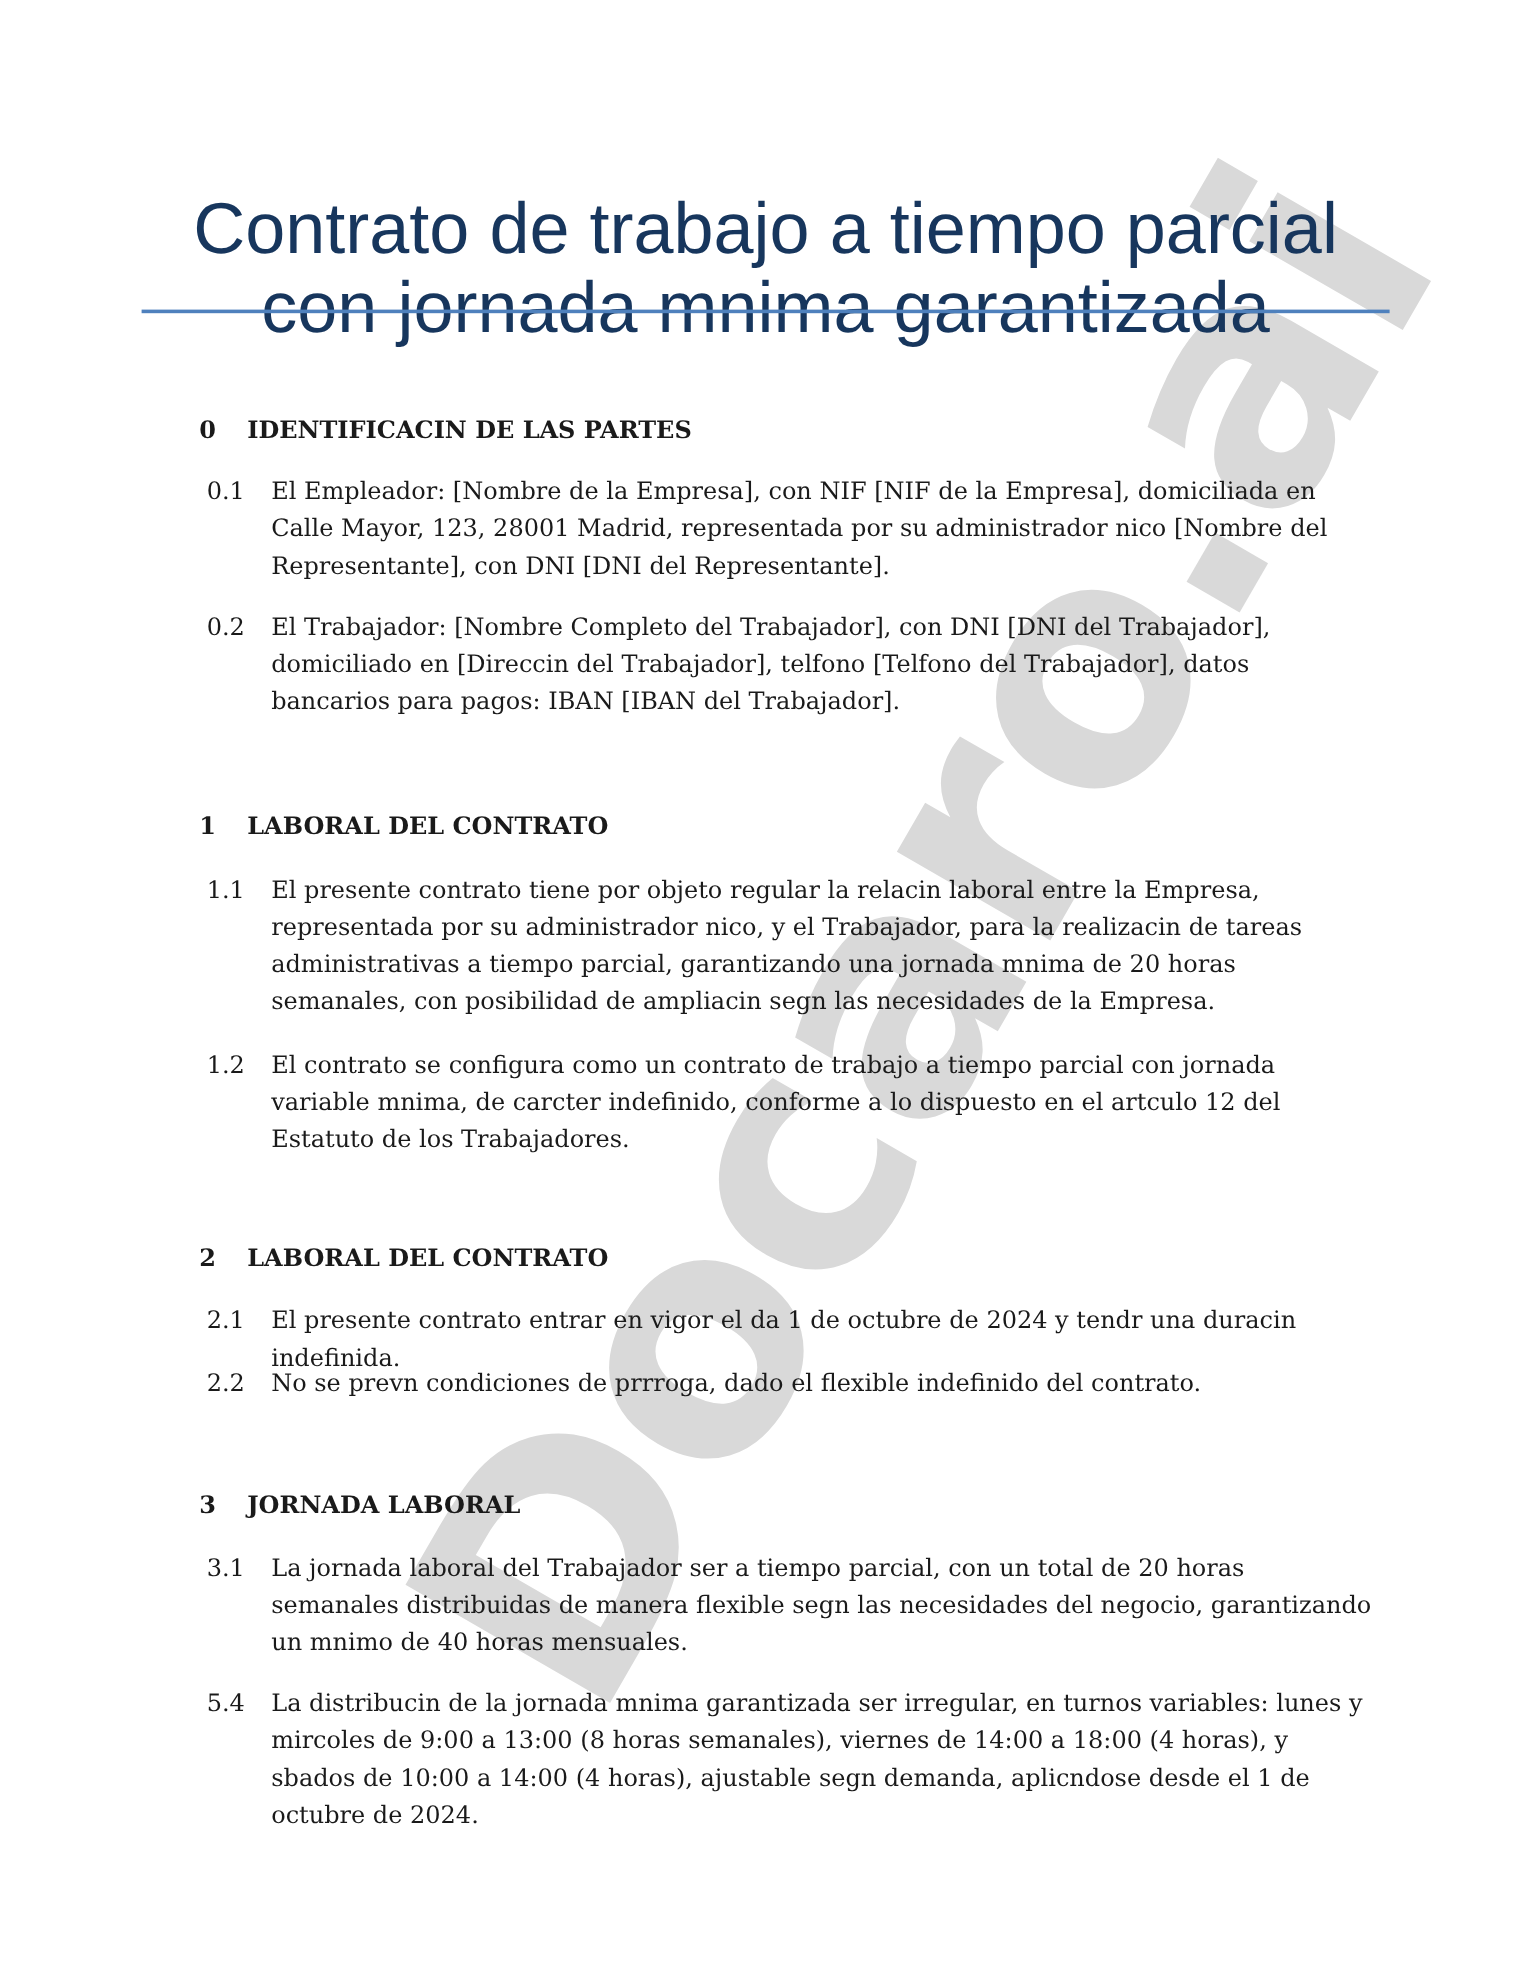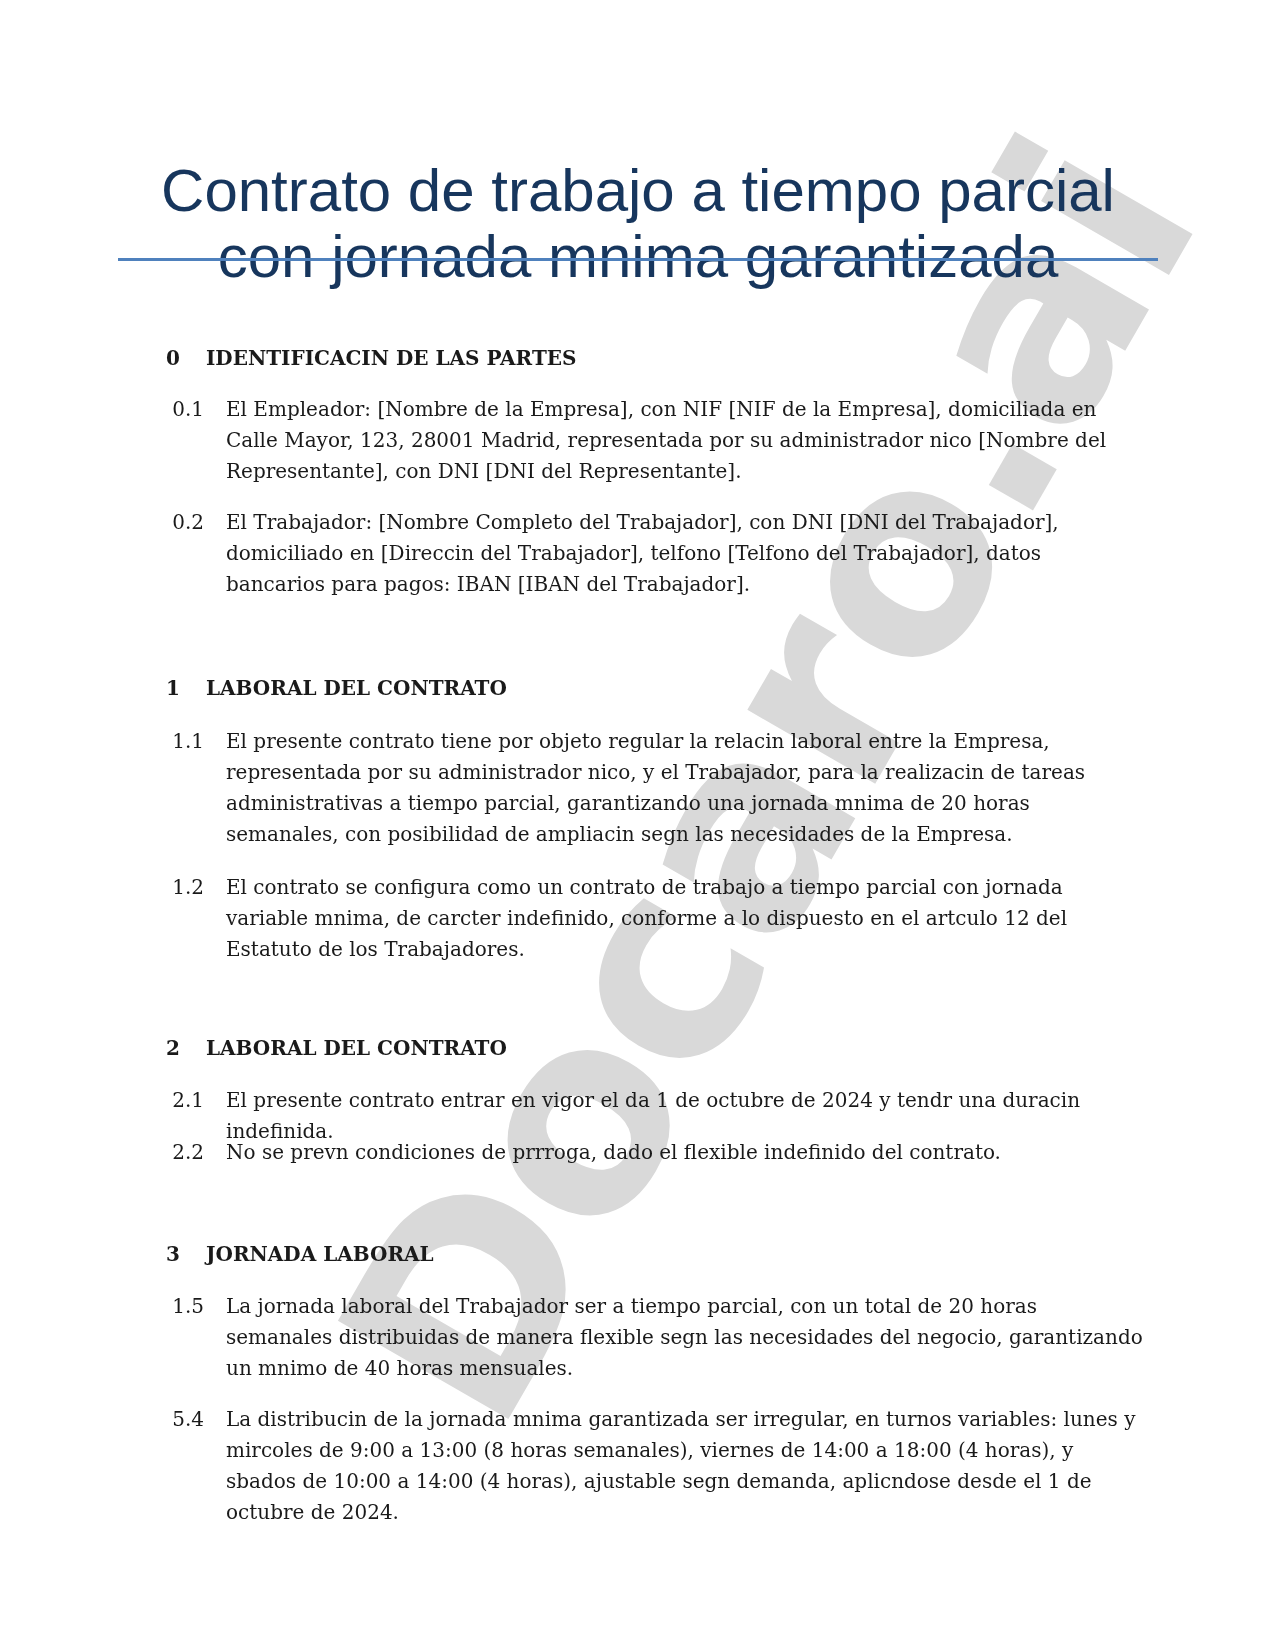--- a/index.html
+++ b/index.html
@@ -73,21 +73,21 @@
     <div class="clause" style="left:154px; top:1137px;">
       <span class="num">2.2</span>
       <span class="txt">No se prevn condiciones de prrroga, dado el flexible indefinido del contrato.</span>
     </div>
 
     <div class="heading" style="left:130px; top:1239px;">
       <span class="num">3</span>
       <span class="txt">JORNADA LABORAL</span>
     </div>
     <div class="clause" style="left:154px; top:1291px;">
-      <span class="num">1.5</span>
+      <span class="num">3.1</span>
       <span class="txt">La jornada laboral del Trabajador ser a tiempo parcial, con un total de 20 horas semanales distribuidas de manera flexible segn las necesidades del negocio, garantizando un mnimo de 40 horas mensuales.</span>
     </div>
     <div class="clause" style="left:154px; top:1404px;">
       <span class="num">5.4</span>
       <span class="txt">La distribucin de la jornada mnima garantizada ser irregular, en turnos variables: lunes y mircoles de 9:00 a 13:00 (8 horas semanales), viernes de 14:00 a 18:00 (4 horas), y sbados de 10:00 a 14:00 (4 horas), ajustable segn demanda, aplicndose desde el 1 de octubre de 2024.</span>
     </div>
   </div>
 </div>
 
 </body></html>

